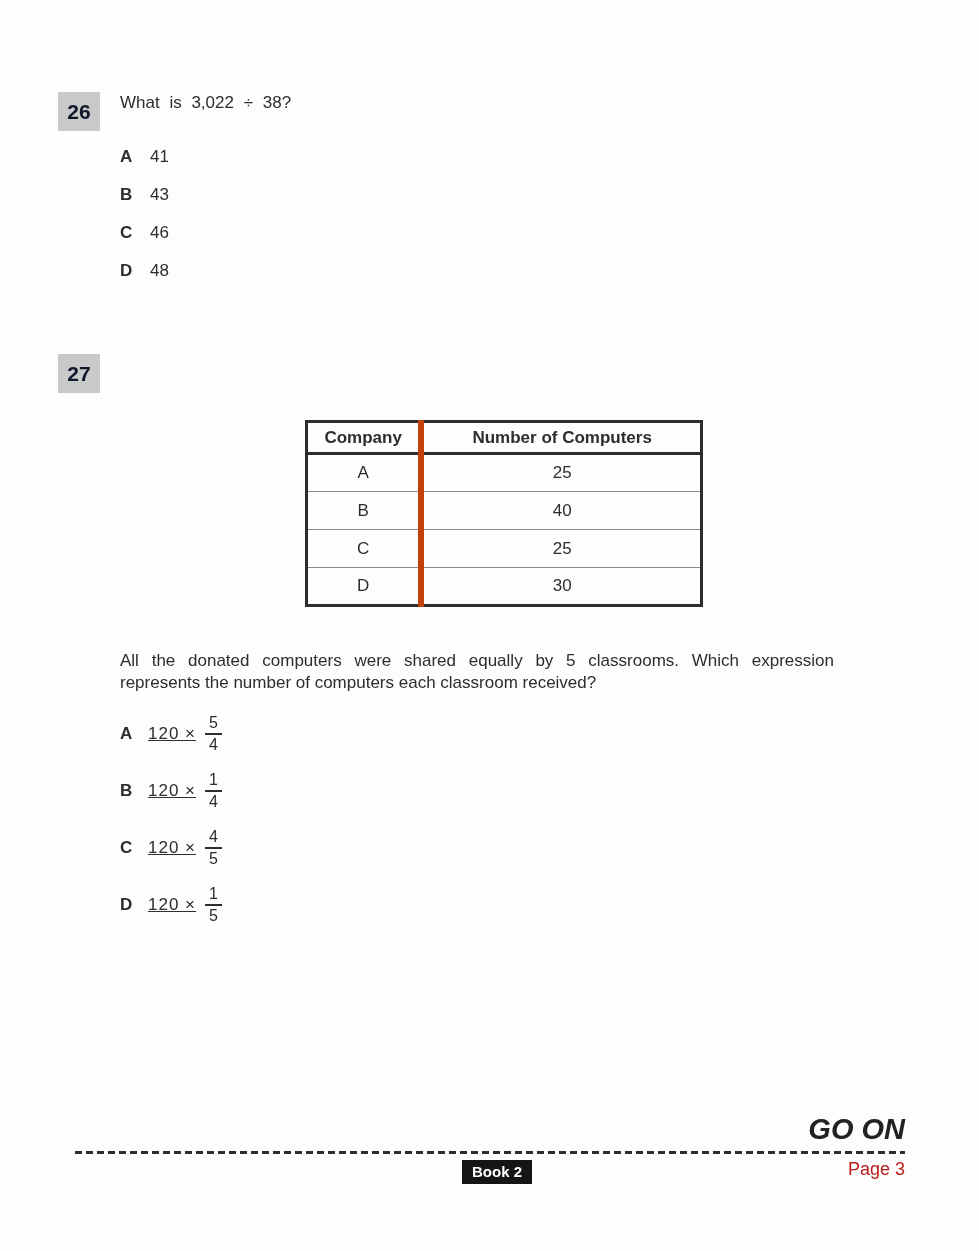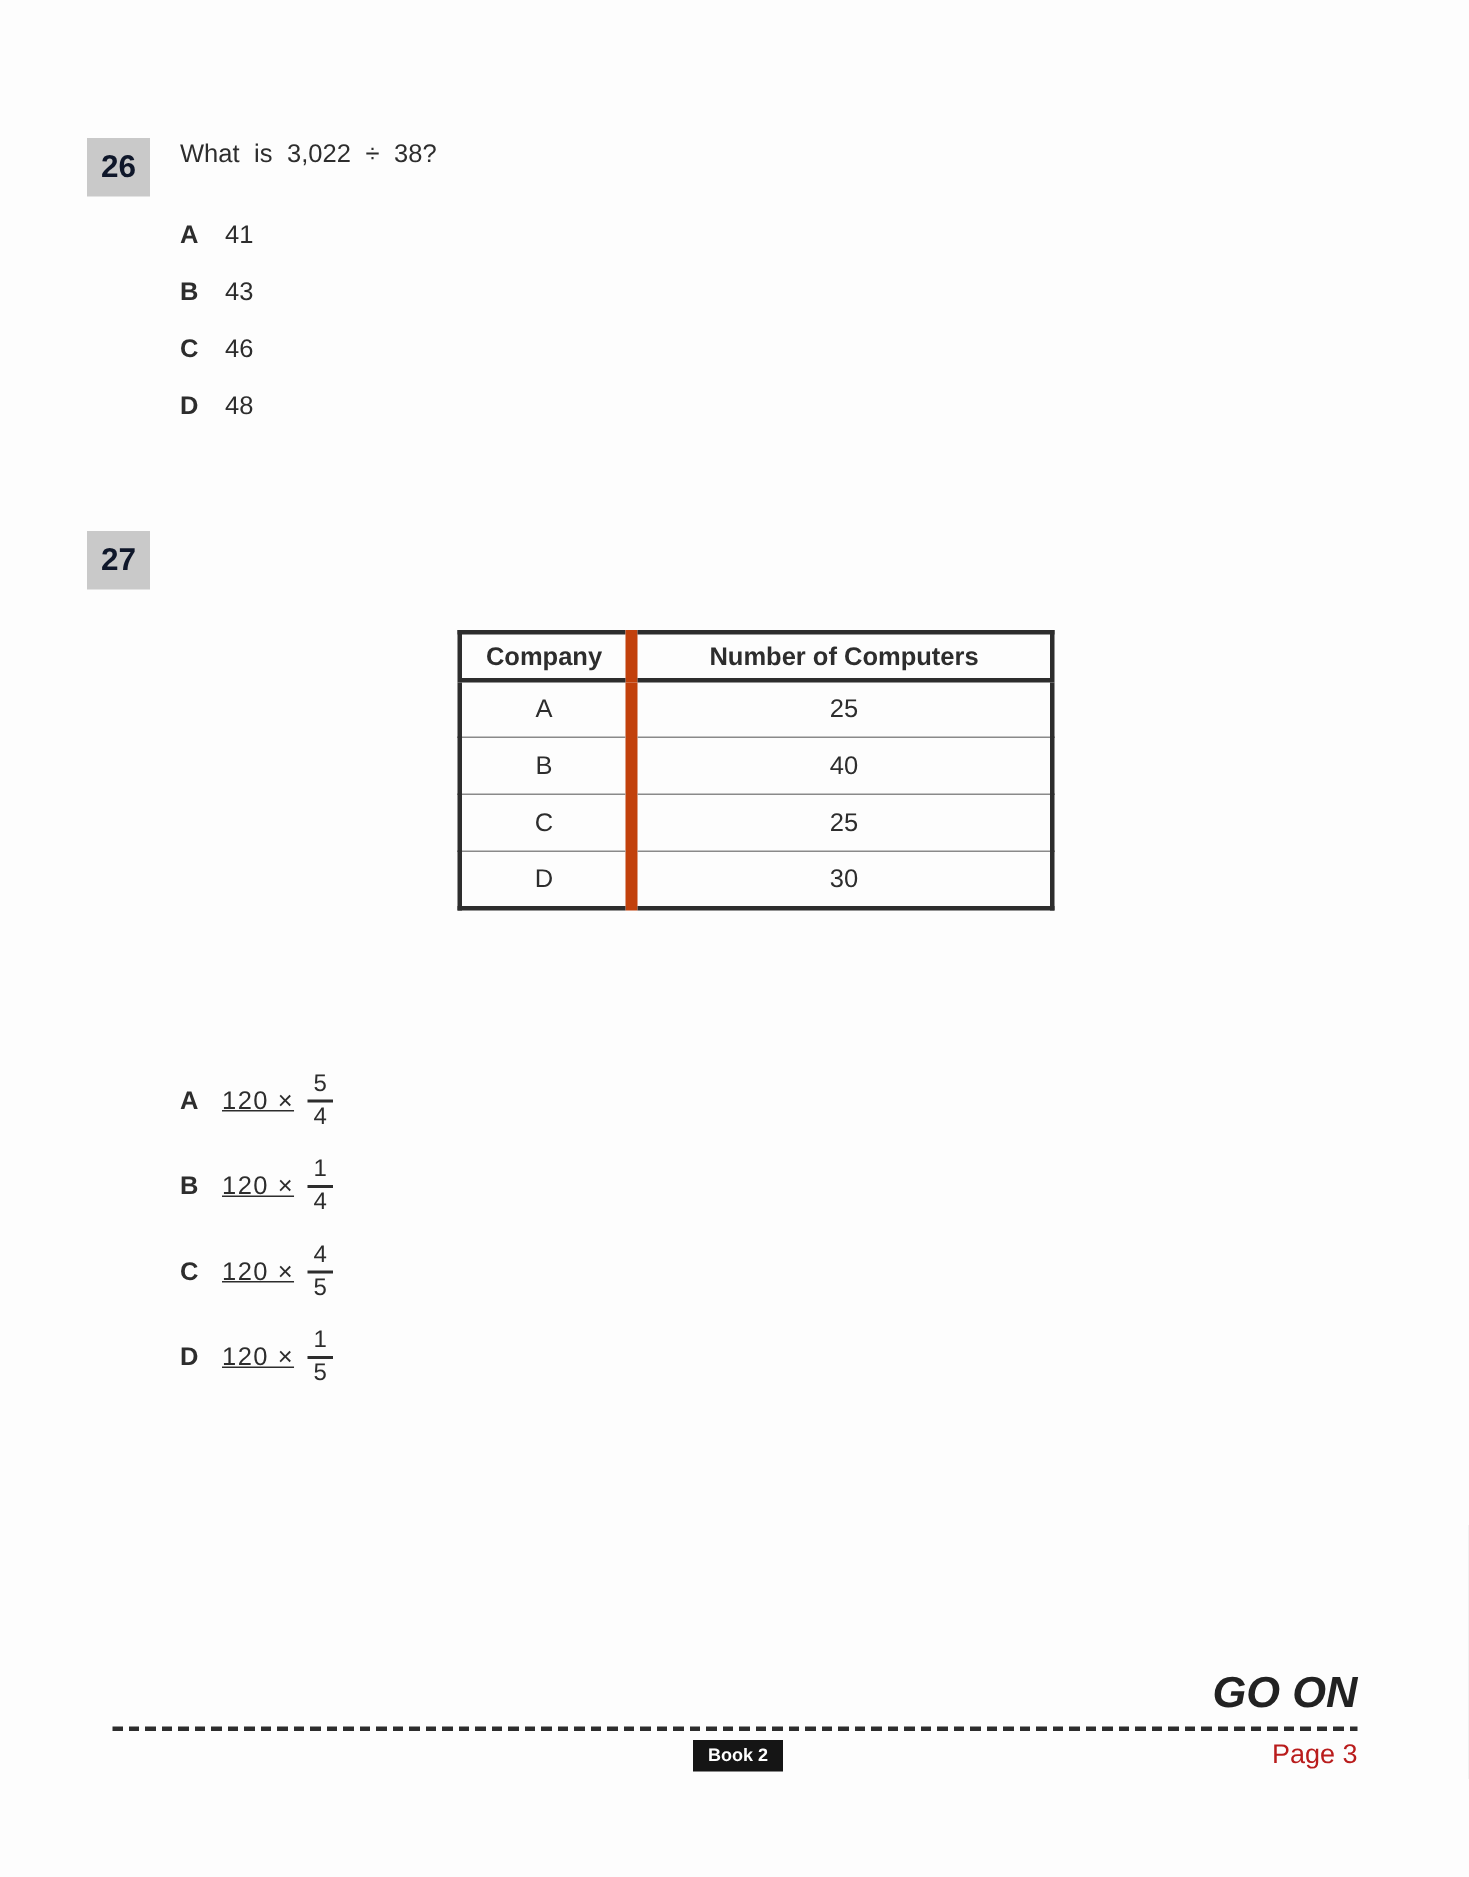--- a/index.html
+++ b/index.html
@@ -74,21 +74,21 @@
     vertical-align: middle;
   }
   .data-table { border: 3px solid #2d2d2d; }
   .data-table th {
     height: 32px;
     font-weight: bold;
     border-bottom: 3px solid #2d2d2d;
   }
   .data-table td { height: 38px; border-top: 1px solid #8a8a8a; }
   .data-table tbody tr:first-child td { border-top: none; }
-  .col-company { width: 115px; border-right: 8px solid #c2410c; }
+  .col-company { width: 115px; border-right: 6px solid #c2410c; }
   .col-number { width: 281px; }
 
   .followup {
     position: absolute;
     left: 120px;
     top: 650px;
     width: 714px;
     font-size: 17px;
     line-height: 21.5px;
   }
@@ -135,21 +135,21 @@
     width: 830px;
     height: 3px;
     background: repeating-linear-gradient(90deg, #2d2d2d 0 7px, transparent 7px 11px);
   }
   .book-badge {
     position: absolute;
     left: 462px;
     top: 1160px;
     background: #151515;
     color: #ffffff;
-    font-size: 12px;
+    font-size: 15px;
     font-weight: bold;
     padding: 3px 10px 4px 10px;
   }
   .page-number {
     position: absolute;
     right: 74px;
     top: 1159px;
     font-size: 18px;
     color: #b91c1c;
   }
@@ -208,20 +208,24 @@
         <td class="col-company">C</td>
         <td class="col-number">25</td>
       </tr>
       <tr>
         <td class="col-company">D</td>
         <td class="col-number">30</td>
       </tr>
     </tbody>
   </table>
 
+  <div class="followup">
+    <span class="justify-line">All the donated computers were shared equally by 5 classrooms. Which expression</span>
+    <span>represents the number of computers each classroom received?</span>
+  </div>
 
   <div class="choices-27">
     <div class="frac-row">
       <span class="choice-letter">A</span>
       <span class="frac-factor">120 ×</span>
       <span class="fraction">
         <span class="num">5</span>
         <span class="den">4</span>
       </span>
     </div>

